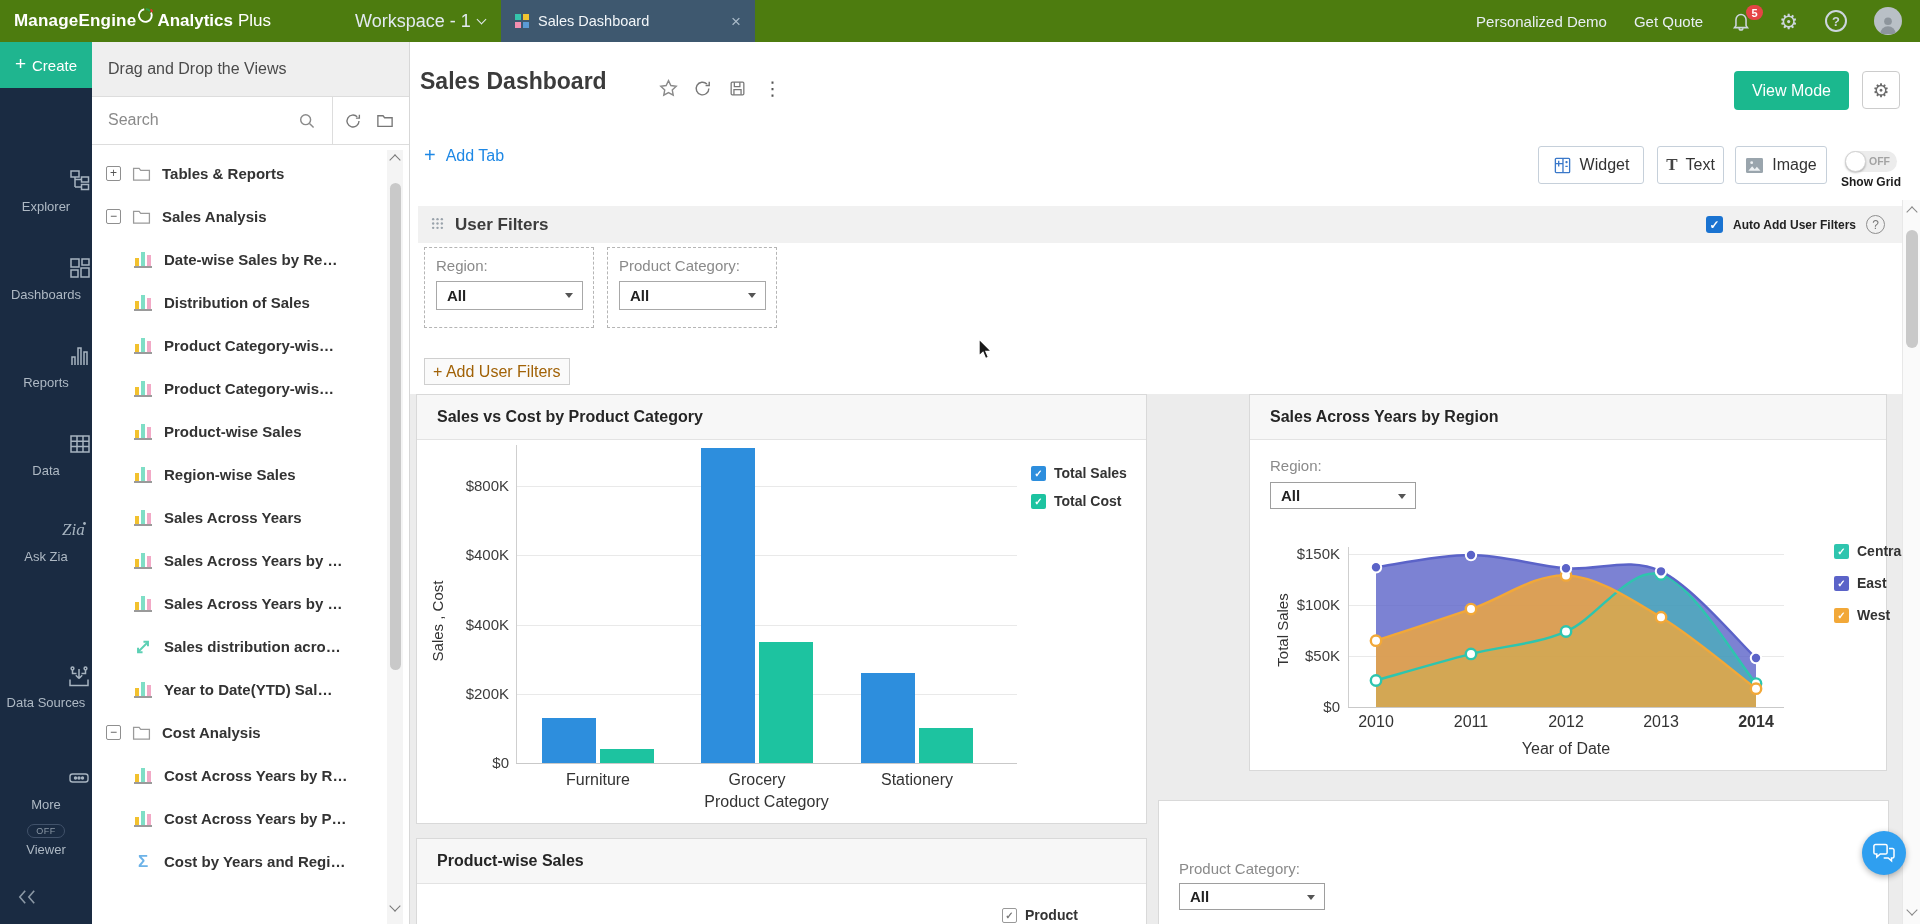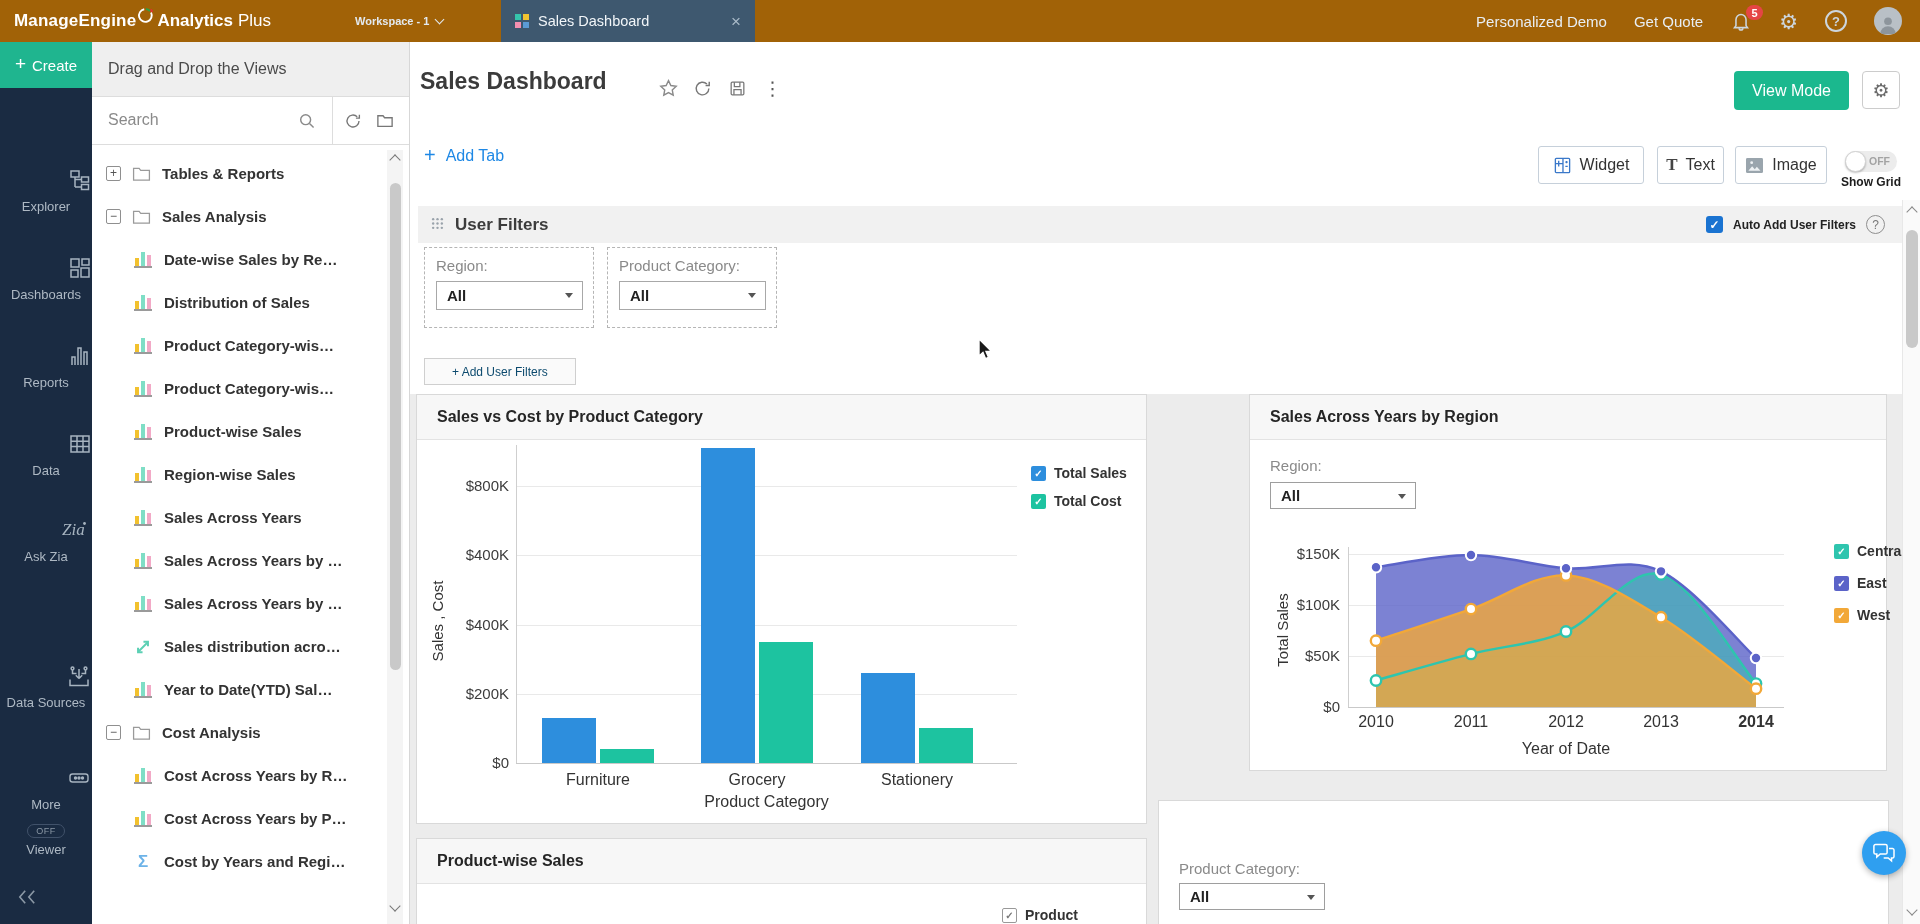--- a/index.html
+++ b/index.html
@@ -1,26 +1,26 @@
 <!DOCTYPE html>
 <html><head>
 <meta charset="utf-8">
 <style>
 * { margin:0; padding:0; box-sizing:border-box; }
 html,body { width:1920px; height:924px; }
 body { position:relative; overflow:hidden; background:#fff; font-family:"Liberation Sans",sans-serif; }
 
 
-#topbar { position:absolute; left:0; top:0; width:1920px; height:42px; background:#a16207; color:#fff; z-index:50; }
+#topbar { position:absolute; left:0; top:0; width:1920px; height:42px; background:#4d7c0f; color:#fff; z-index:50; }
 .brand { position:absolute; left:14px; top:0; height:42px; display:flex; align-items:center; }
 .brand-manage { font-weight:bold; font-size:17px; letter-spacing:.2px; }
 .swirl { margin:0 3px 8px 1px; }
 .brand-prod { font-weight:bold; font-size:17px; }
 .brand-suffix { font-weight:300; font-size:17px; margin-left:5px; }
-.workspace { position:absolute; left:355px; top:0; height:42px; display:flex; align-items:center; gap:7px; font-size:11px; color:#e3eaf1; cursor:pointer;font-weight:bold; }
+.workspace { position:absolute; left:355px; top:0; height:42px; display:flex; align-items:center; gap:7px; font-size:18px; color:#e3eaf1; cursor:pointer; }
 .chev { display:inline-block; width:7px; height:7px; border-left:1.6px solid currentColor; border-bottom:1.6px solid currentColor; transform:rotate(-45deg); margin-top:-4px; }
 .tab { position:absolute; left:501px; top:0; width:254px; height:42px; background:#3e586f; display:flex; align-items:center; padding:0 14px; gap:9px; font-size:14.5px; color:#f2f6f9; cursor:pointer; }
 .favicon { width:14px; height:14px; display:grid; grid-template-columns:6px 6px; gap:2px; flex:none; }
 .favicon i { width:6px; height:6px; display:block; }
 .favicon i:nth-child(1){ background:#35c4ac; } .favicon i:nth-child(2){ background:#f0c330; }
 .favicon i:nth-child(3){ background:#f48fb1; } .favicon i:nth-child(4){ background:#5b9bd5; }
 .tab-close { margin-left:auto; color:#a9bac8; font-size:17px; line-height:1; cursor:pointer; }
 .topbar-right { position:absolute; right:18px; top:0; height:42px; display:flex; align-items:center; gap:27px; }
 .toplink { font-size:15px; color:#e8eef4; cursor:pointer; white-space:nowrap; }
 .bell { position:relative; display:flex; cursor:pointer; }
@@ -95,21 +95,21 @@
 .auto-cb { width:17px; height:17px; background:#1a73d1; font-size:12px; border-radius:3px; }
 .auto-label { font-size:12px; font-weight:bold; color:#222; }
 .help-circle { width:19px; height:19px; border:1.5px solid #8f8f8f; border-radius:50%; color:#777; font-size:12px; display:flex; align-items:center; justify-content:center; cursor:pointer; }
 
 .filter-box { position:absolute; top:205px; width:170px; height:81px; border:1px dashed #b5b5b5; background:#fff; }
 .f-label { font-size:15px; color:#8a8a8a; }
 .filter-box .f-label { position:absolute; left:11px; top:9px; }
 .sel { position:absolute; background:#fff; border:1px solid #a8a8a8; display:flex; align-items:center; padding:0 10px; font-weight:bold; font-size:15px; color:#222; cursor:pointer; }
 .sel::after { content:''; position:absolute; right:9px; top:11px; border:4.5px solid transparent; border-top:5.5px solid #555; }
 .filter-box .sel { left:11px; top:33px; width:147px; height:29px; }
-.add-uf { position:absolute; left:14px; top:316px; height:27px; padding:0 27px; border:1px solid #cfcfcf; background:#fafafa; color:#0c4a6e; font-size:12px; font-family:inherit; cursor:pointer; }
+.add-uf { position:absolute; left:14px; top:316px; height:27px; padding:0 8px; border:1px solid #cfcfcf; background:#fafafa; color:#a16207; font-size:16px; font-family:inherit; cursor:pointer; }
 
 .canvas { position:absolute; left:0; top:352px; width:1492px; height:530px; background:#ececec; }
 .panel { position:absolute; background:#fff; border:1px solid #d9d9d9; }
 #panel1 { left:6px; top:352px; width:731px; height:430px; }
 #panel2 { left:839px; top:352px; width:638px; height:377px; }
 #panel3 { left:6px; top:796px; width:731px; height:128px; }
 #panel4 { left:748px; top:758px; width:731px; height:166px; }
 .panel-header { height:45px; background:#f7f7f7; border-bottom:1px solid #e3e3e3; display:flex; align-items:center; padding-left:20px; }
 .panel-title { font-size:16px; font-weight:bold; color:#262626; }
 

